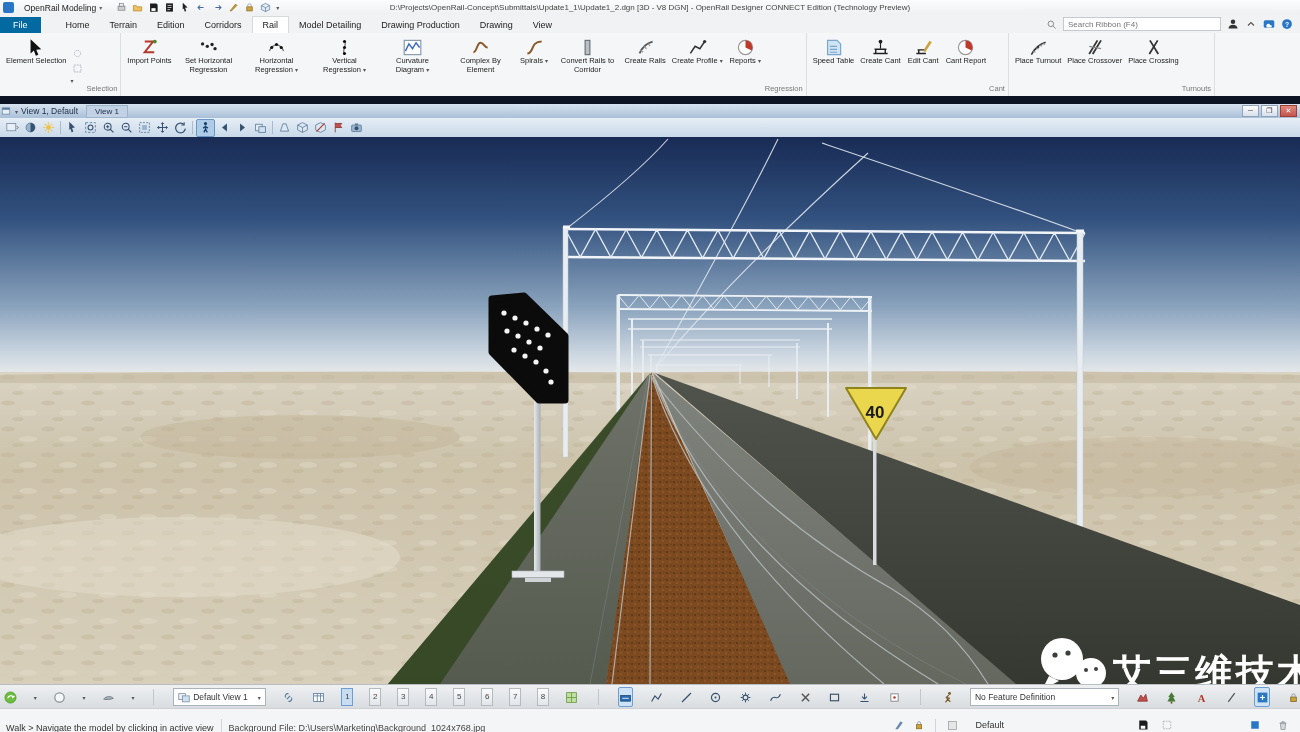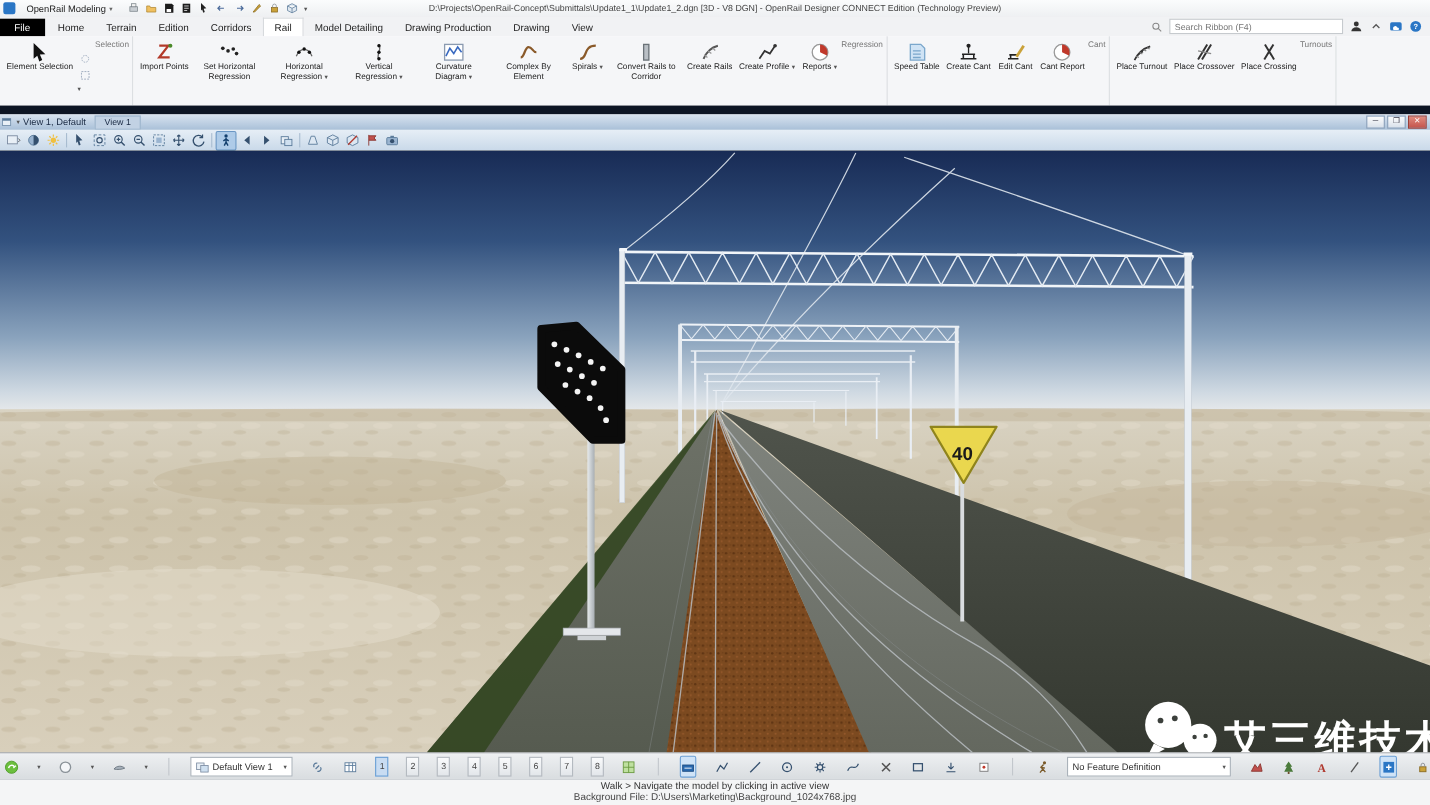--- a/index.html
+++ b/index.html
@@ -11,30 +11,30 @@
             display:flex;align-items:center;font-size:8.5px;color:#333;}
   #applogo{width:11px;height:11px;background:#2a76c5;border-radius:2px;margin:0 4px 0 3px;flex:none;}
   #appmenu{display:flex;align-items:center;gap:3px;padding:0 6px;height:13px;color:#222;}
   #appmenu .drop{font-size:6px;color:#666;}
   .tbtn{display:inline-flex;align-items:center;justify-content:center;width:15px;height:13px;border-radius:2px;}
   .tbtn svg{display:block;}
   #doc-title{position:absolute;left:0;right:0;text-align:center;font-size:8px;color:#444;pointer-events:none;}
   
   #tabrow{top:15px;height:18px;background:#f1f2f4;display:flex;align-items:flex-end;font-size:9px;}
   .tab{padding:3px 10px 3px;color:#222;}
-  .tab.file{background:#000000;color:#fff;padding:3px 13px;margin-right:2px;}
+  .tab.file{background:#0369a1;color:#fff;padding:3px 13px;margin-right:15px;}
   .tab.active{background:#fff;border:1px solid #d7dadd;border-bottom:none;}
   #tabrow-right{margin-left:auto;display:flex;align-items:center;gap:4px;padding-right:6px;padding-bottom:2px;}
   #ribbon-search{width:148px;height:12px;border:1px solid #c6cace;background:#fff;font-size:8px;
                  padding:0 4px;color:#555;font-family:"Liberation Sans",sans-serif;}
   
   #ribbon{top:33px;height:63px;background:#f5f6f8;border-bottom:1px solid #d7dadd;display:flex;align-items:stretch;}
   .rgroup{display:flex;flex-direction:row;border-right:1px solid #dcdfe2;padding:2px 3px 0;}
   .rbuttons{display:flex;align-items:stretch;flex:1;}
-  .rlabel{font-size:7.5px;color:#777;text-align:center;height:11px;line-height:11px;}
+  .rlabel{font-size:7.5px;color:#777;text-align:center;height:11px;line-height:11px;margin-top:48px;}
   .rbtn{display:flex;flex-direction:column;align-items:center;padding:2px 3px 0;min-width:33px;max-width:62px;
         font-size:7.5px;line-height:1.15;text-align:center;color:#222;border-radius:2px;}
   .rbtn .ico{height:20px;display:flex;align-items:center;}
   .drop{font-size:6px;color:#555;}
   .side-icons{display:flex;flex-direction:column;justify-content:center;gap:2px;padding:0 1px;}
   
   #darkstrip{top:96px;height:8px;background:#0d1524;}
   
   #viewtitle{top:104px;height:14px;background:linear-gradient(#d8e3f0,#a9c0d8);display:flex;align-items:center;
              font-size:8.5px;color:#1b2b44;border-bottom:1px solid #8fa8c4;}
@@ -58,21 +58,21 @@
   #bottombar .tbtn.pressed{background:#cfe3f7;border:1px solid #6b9fd4;}
   .combo{display:flex;align-items:center;gap:3px;background:#fff;border:1px solid #aab2ba;height:16px;
          padding:0 4px;font-size:8.5px;color:#333;}
   .combo .drop{margin-left:auto;}
   .numbtn{width:13px;height:16px;border:1px solid #b4bac0;background:linear-gradient(#fafbfc,#e2e6ea);
           font-size:8px;text-align:center;line-height:15px;color:#444;}
   .numbtn.pressed{background:#c8dcf2;border-color:#6b9fd4;}
   .bsep{width:1px;height:16px;background:#c2c7cc;margin:0 3px;}
   
   #statusbar{top:708px;height:24px;background:#f4f5f6;border-top:1px solid #cdd1d5;display:flex;
-             align-items:center;font-size:9px;color:#333;padding:0 6px;flex-direction:column;}
+             align-items:flex-end;font-size:9px;color:#333;padding:0 6px;}
   #statusbar .tbtn{width:18px;height:16px;}
   .ssep{width:1px;height:14px;background:#d2d6da;margin:0 7px;}
   .spacer{flex:1;}
 </style>
 </head>
 <body>
 
 <div id="app">
 
   <div class="row" id="titlebar">

